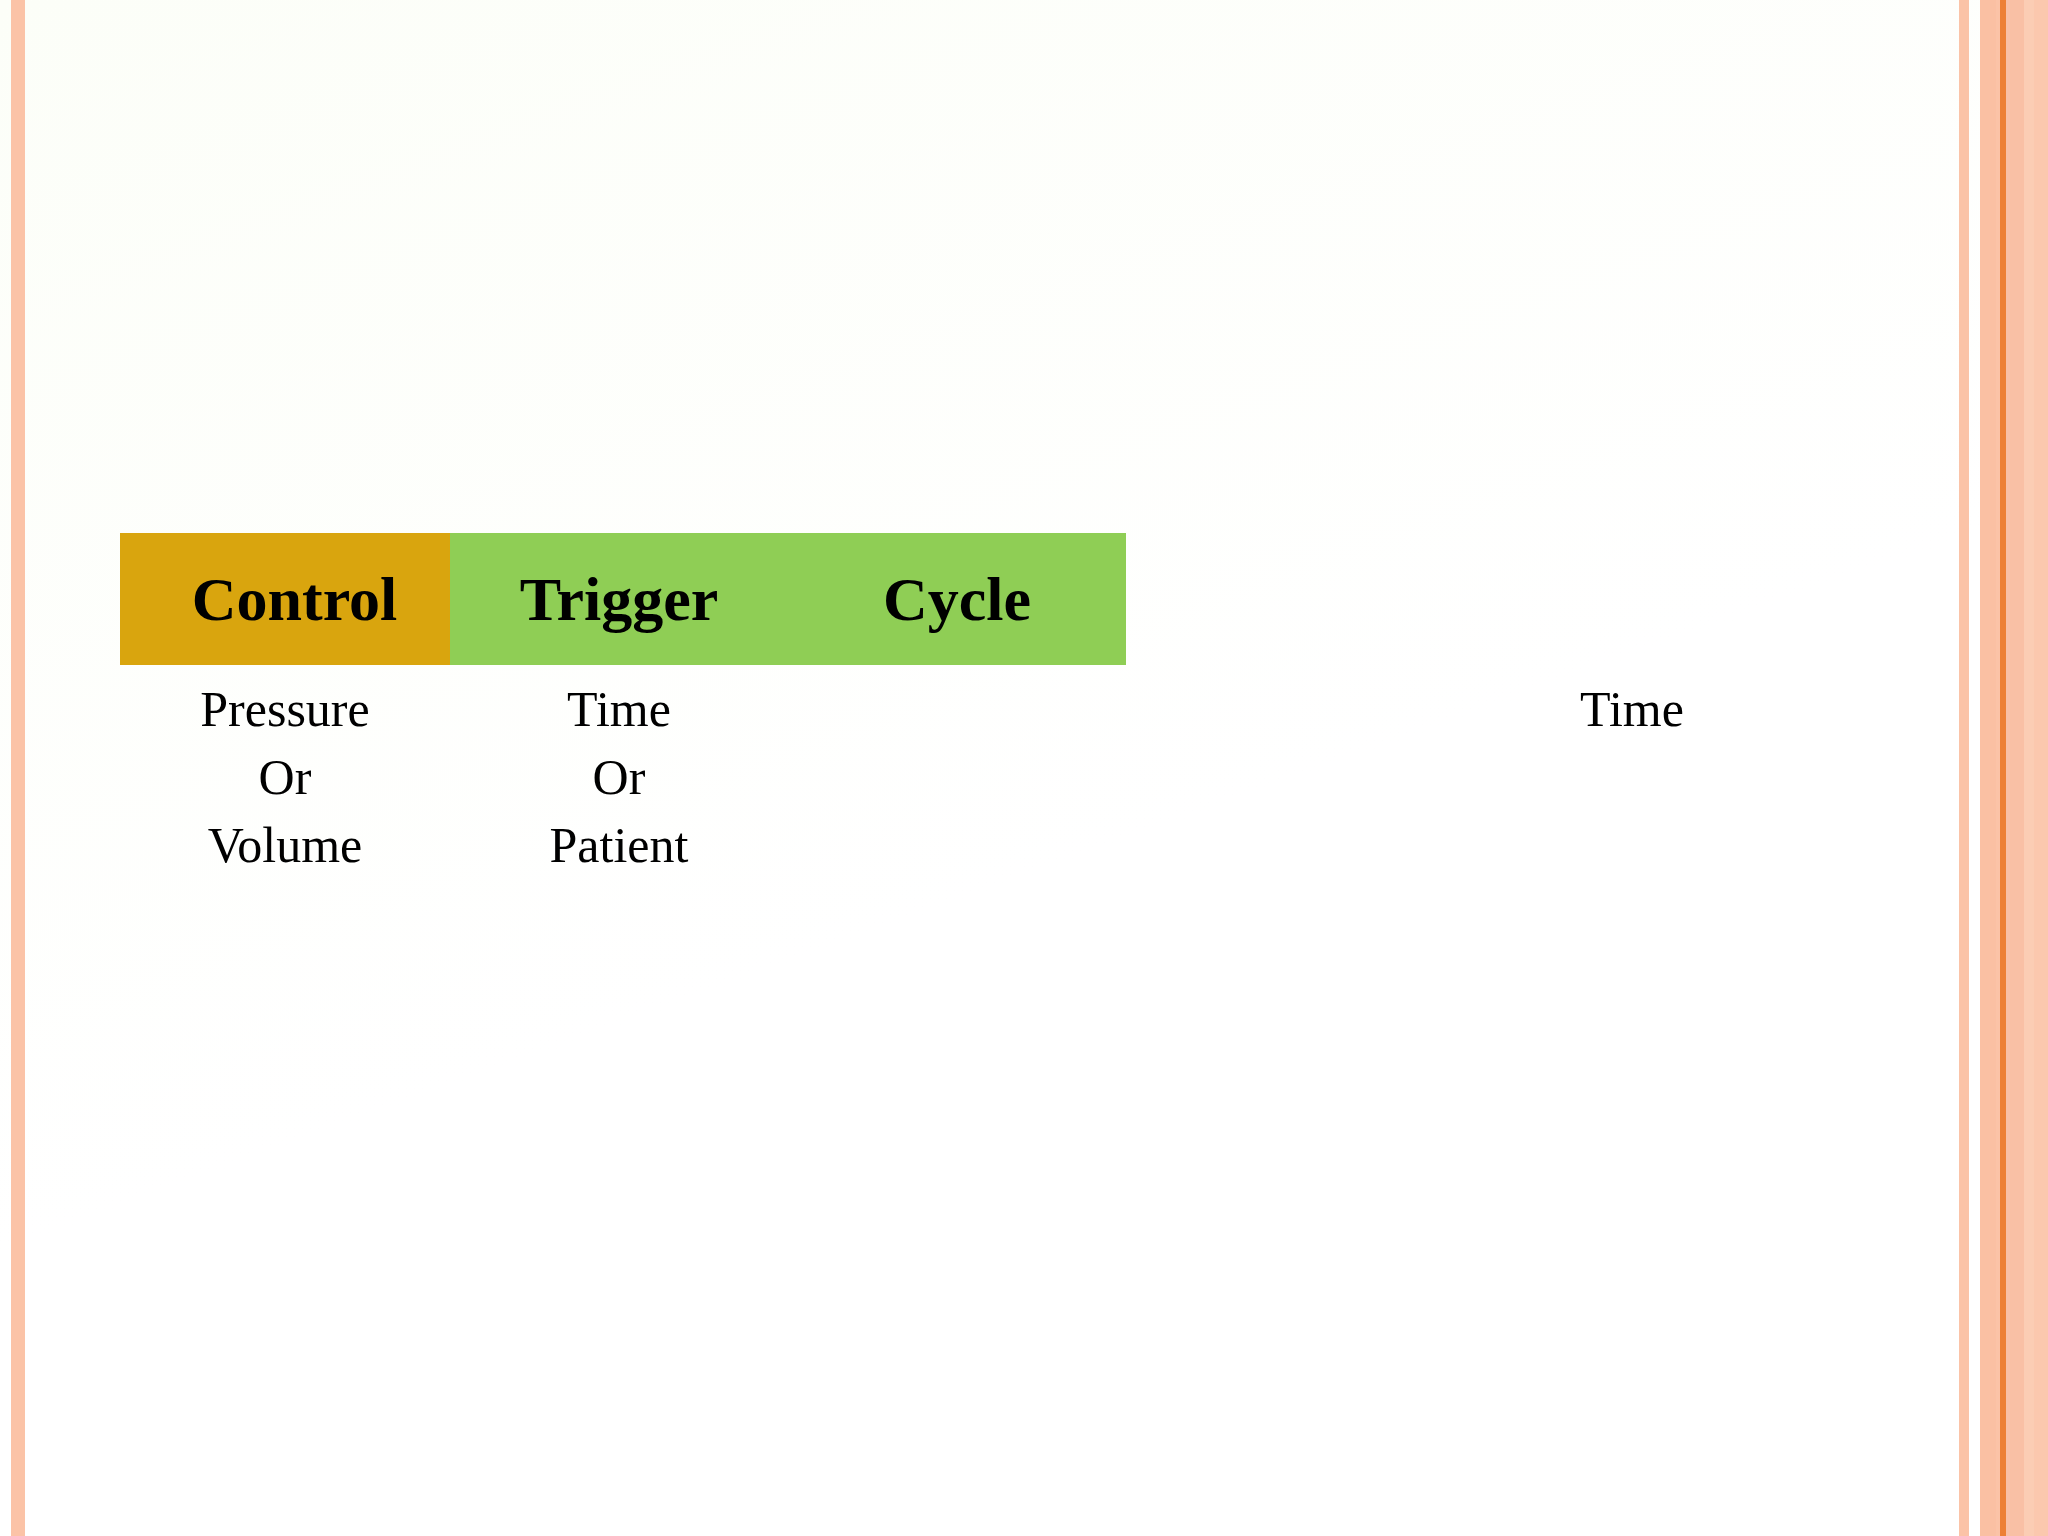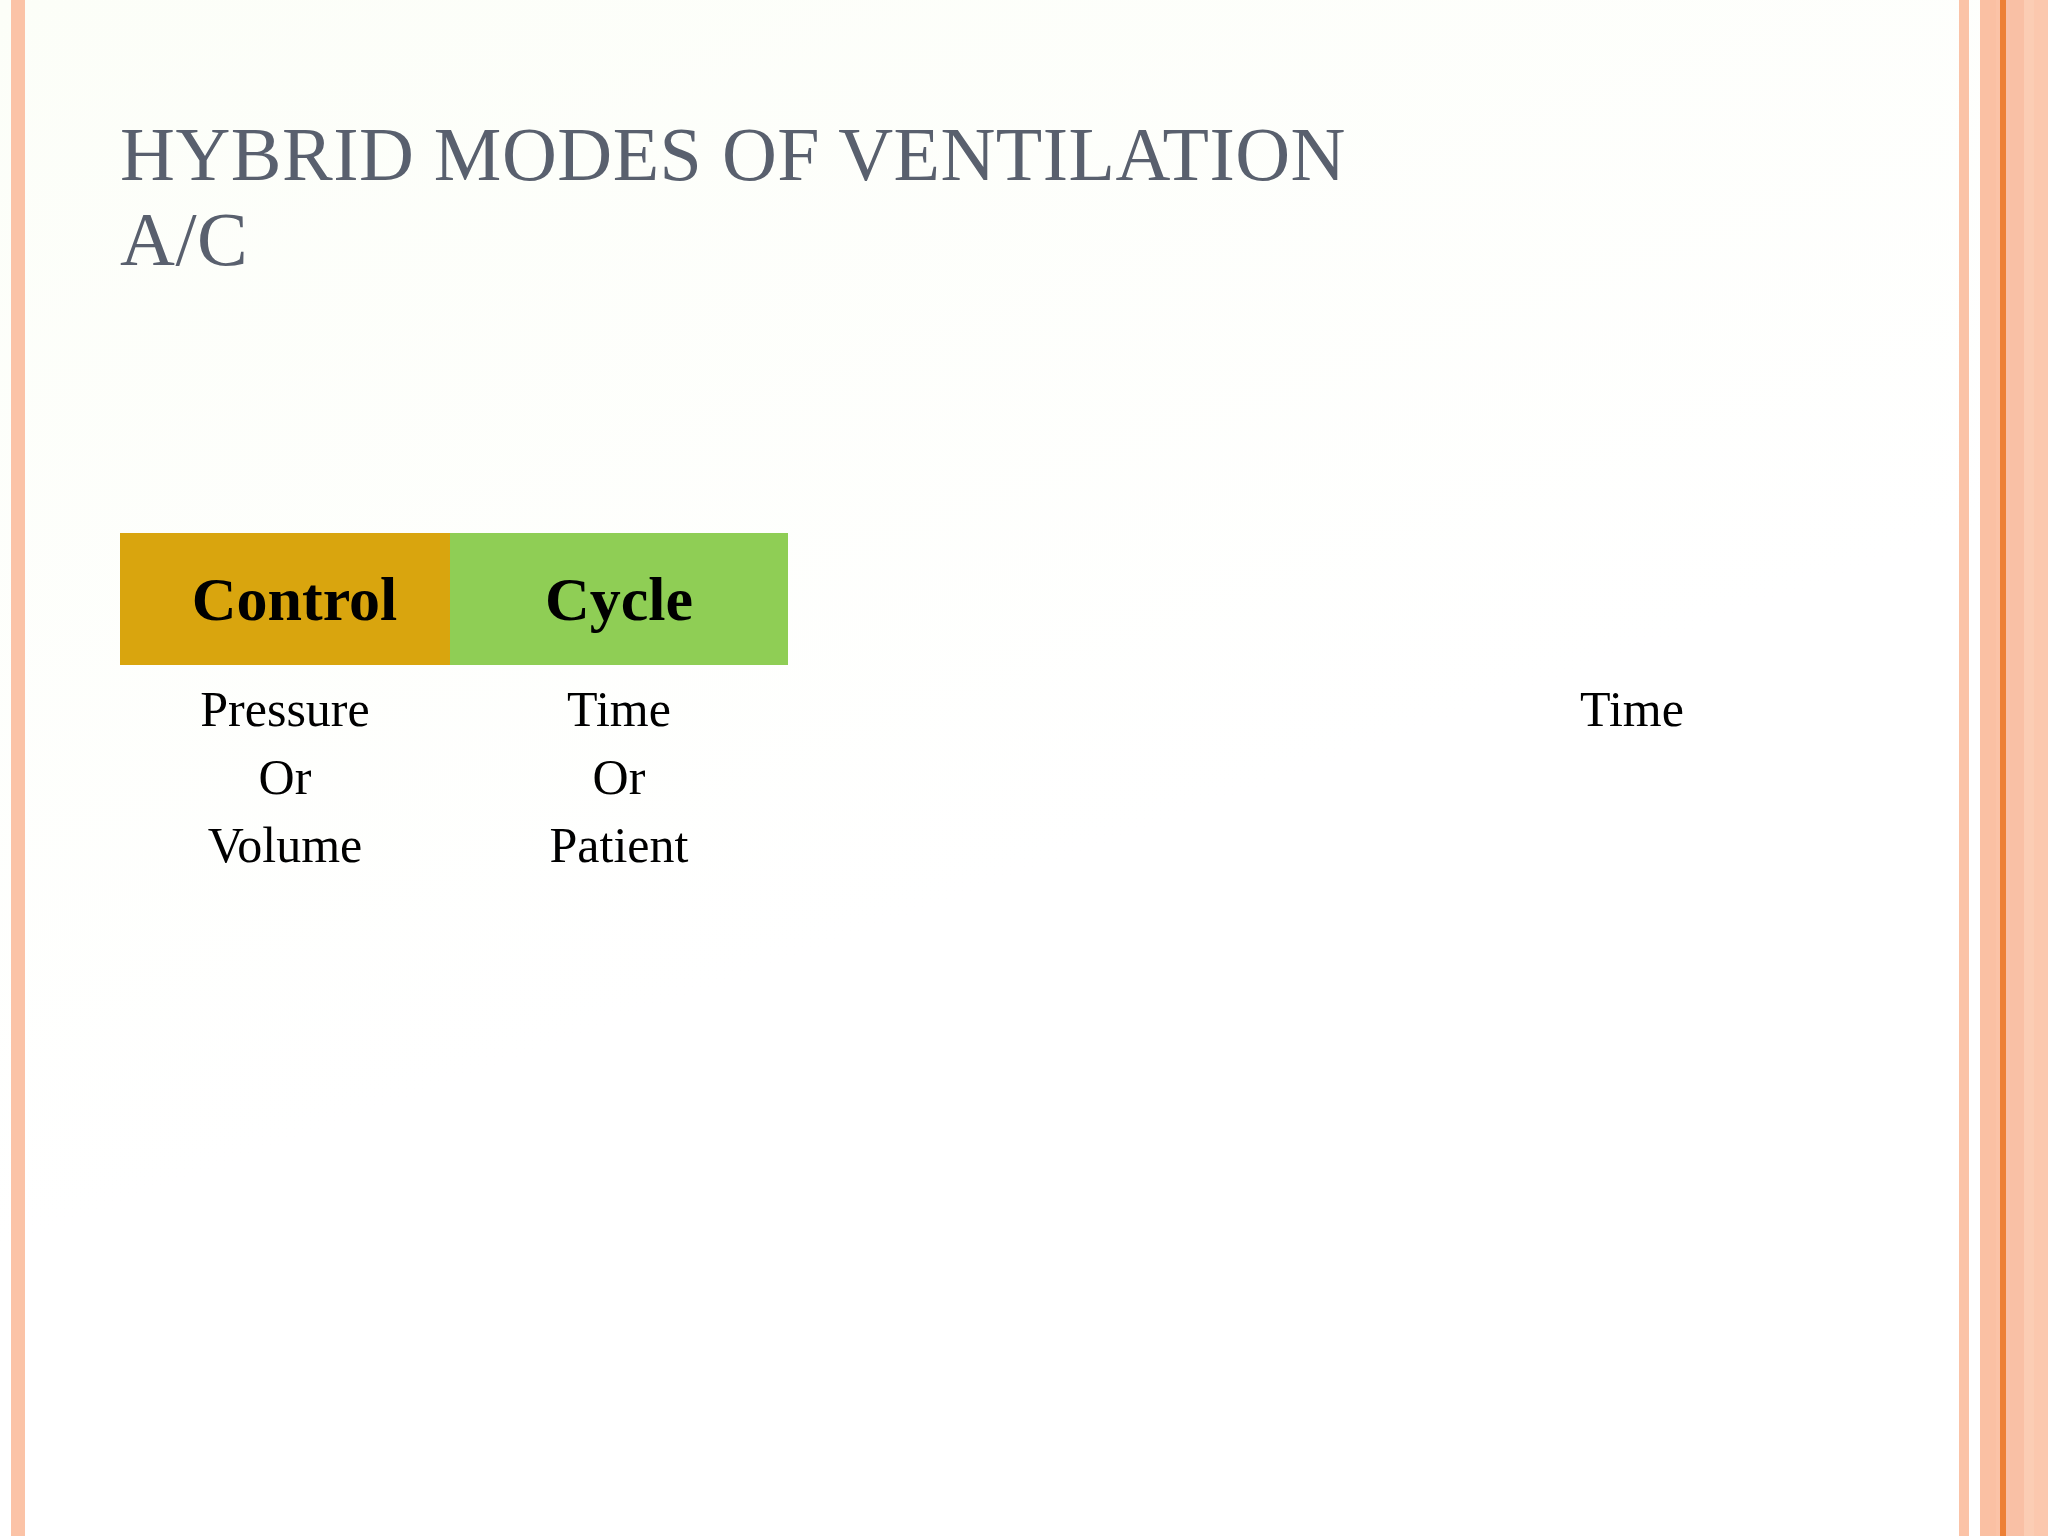--- a/index.html
+++ b/index.html
@@ -193,25 +193,24 @@
   <div class="border-left"></div>
   <div class="border-right-thin"></div>
   <div class="border-right-band">
     <div class="stripe-a"></div>
     <div class="stripe-line"></div>
     <div class="stripe-b"></div>
     <div class="stripe-c"></div>
     <div class="stripe-d"></div>
   </div>
 
-  <div class="title">HYBRID MODES OF VENTILATION
-A/C</div>
 
   <div class="header-bar">
     <div class="header-cell c-control">Control</div>
+    <div class="header-cell c-trigger">Trigger</div>
     <div class="header-cell c-target">Cycle</div>
   </div>
 
   <div class="body-row">
     <div class="body-cell c-control">Pressure
 Or
 Volume</div>
     <div class="body-cell c-trigger">Time
 Or
 Patient</div>

